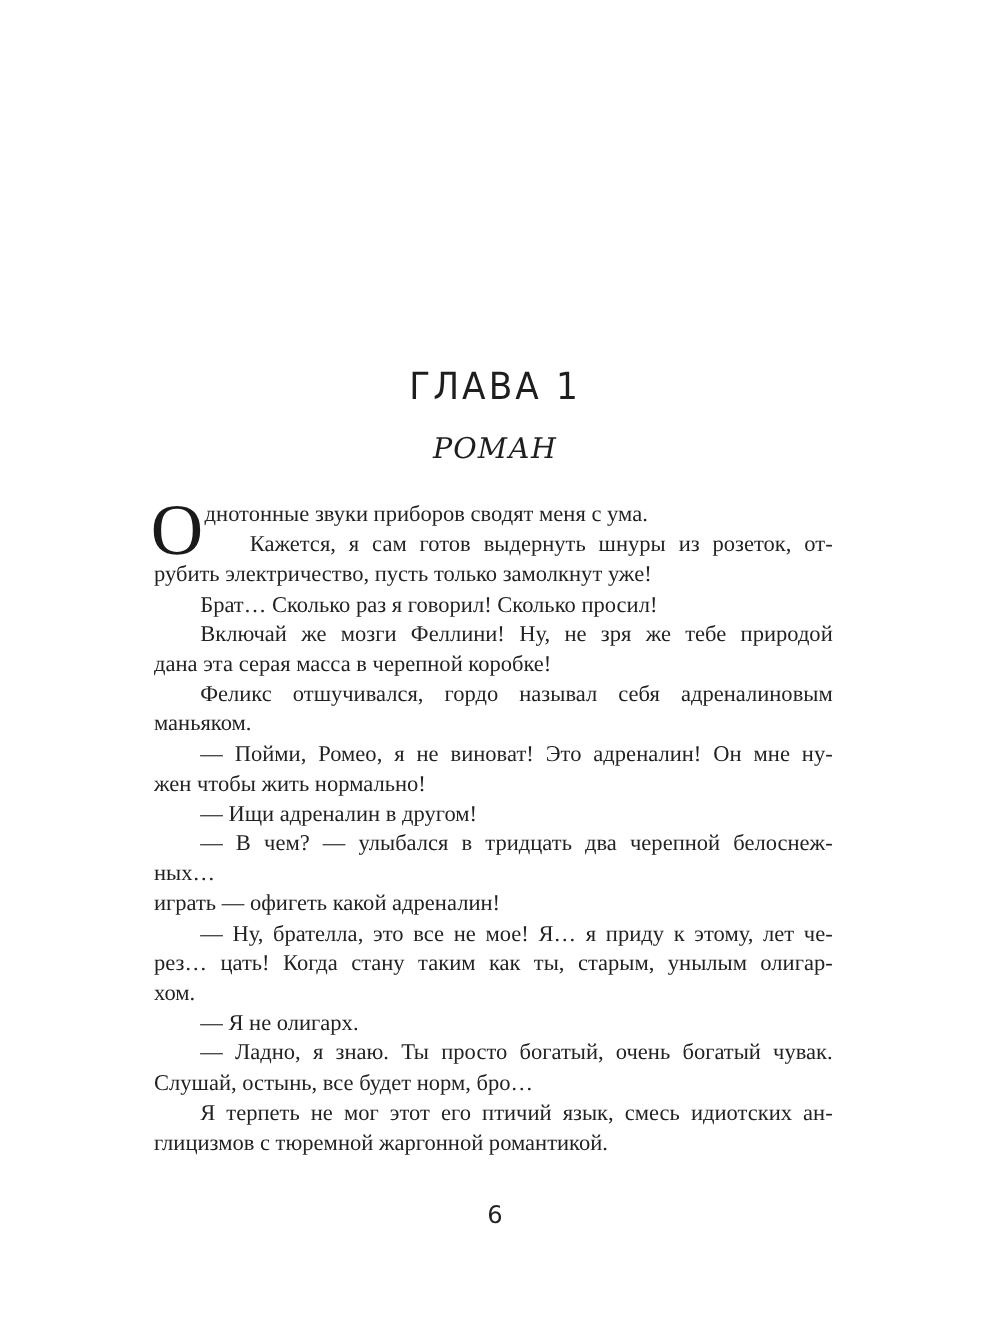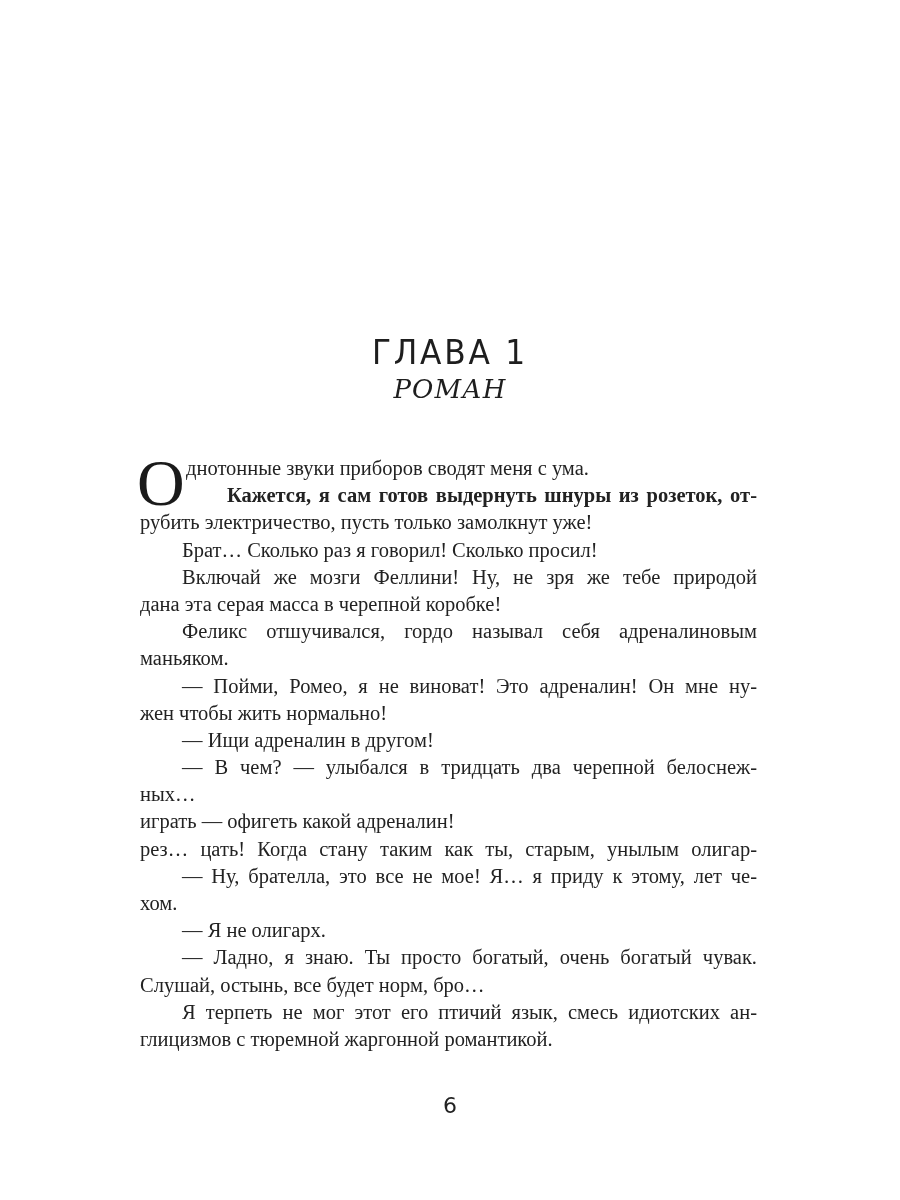--- a/index.html
+++ b/index.html
@@ -16,21 +16,21 @@
       position: absolute; left: 0; width: 900px; top: 332px;
       text-align: center;
       font-family: "DejaVu Sans", "Liberation Sans", sans-serif;
       font-weight: normal;
       font-size: 34px;
       letter-spacing: 3px;
       color: #1e1e1e;
       transform: scaleX(0.92);
     }
     .chapter-subtitle {
-      position: absolute; left: 0; width: 900px; top: 374px;
+      position: absolute; left: 0; width: 900px; top: 393px;
       text-align: center;
       font-family: "DejaVu Serif", "Liberation Serif", serif;
       font-style: italic;
       font-size: 26px;
       letter-spacing: 1px;
       color: #1e1e1e;
     }
     .text-body {
       position: absolute;
       left: 140px; top: 455px;
@@ -41,21 +41,21 @@
     }
     .line {
       display: block;
       height: 27.2px;
       white-space: nowrap;
       overflow: visible;
     }
     .line.justify { text-align: justify; text-align-last: justify; }
     .line.indent { padding-left: 42px; }
     .line.dropindent { padding-left: 46px; }
-    .line.dropindent2 { padding-left: 87px; font-weight: bold; }
+    .line.dropindent2 { padding-left: 87px; }
     .drop-cap {
       position: absolute;
       left: -3px; top: 2px;
       font-size: 66px;
       line-height: 52px;
       font-family: "Liberation Serif", "DejaVu Serif", serif;
       color: #1a1a1a;
     }
     .page-number {
       position: absolute; left: 0; width: 900px; top: 1093px;
@@ -81,22 +81,22 @@
     <span class="line justify indent">Включай же мозги Феллини! Ну, не зря же тебе природой</span>
     <span class="line">дана эта серая масса в черепной коробке!</span>
     <span class="line justify indent">Феликс отшучивался, гордо называл себя адреналиновым</span>
     <span class="line">маньяком.</span>
     <span class="line justify indent">— Пойми, Ромео, я не виноват! Это адреналин! Он мне ну-</span>
     <span class="line">жен чтобы жить нормально!</span>
     <span class="line indent">— Ищи адреналин в другом!</span>
     <span class="line justify indent">— В чем? — улыбался в тридцать два черепной белоснеж-</span>
     <span class="line">ных…</span>
     <span class="line">играть — офигеть какой адреналин!</span>
+    <span class="line justify indent">— Ну, брателла, это все не мое! Я… я приду к этому, лет че-</span>
     <span class="line justify">рез… цать! Когда стану таким как ты, старым, унылым олигар-</span>
-    <span class="line justify indent">— Ну, брателла, это все не мое! Я… я приду к этому, лет че-</span>
     <span class="line">хом.</span>
     <span class="line indent">— Я не олигарх.</span>
     <span class="line justify indent">— Ладно, я знаю. Ты просто богатый, очень богатый чувак.</span>
     <span class="line">Слушай, остынь, все будет норм, бро…</span>
     <span class="line justify indent">Я терпеть не мог этот его птичий язык, смесь идиотских ан-</span>
     <span class="line">глицизмов с тюремной жаргонной романтикой.</span>
   </div>
 
   <div class="page-number">6</div>
 </div>

